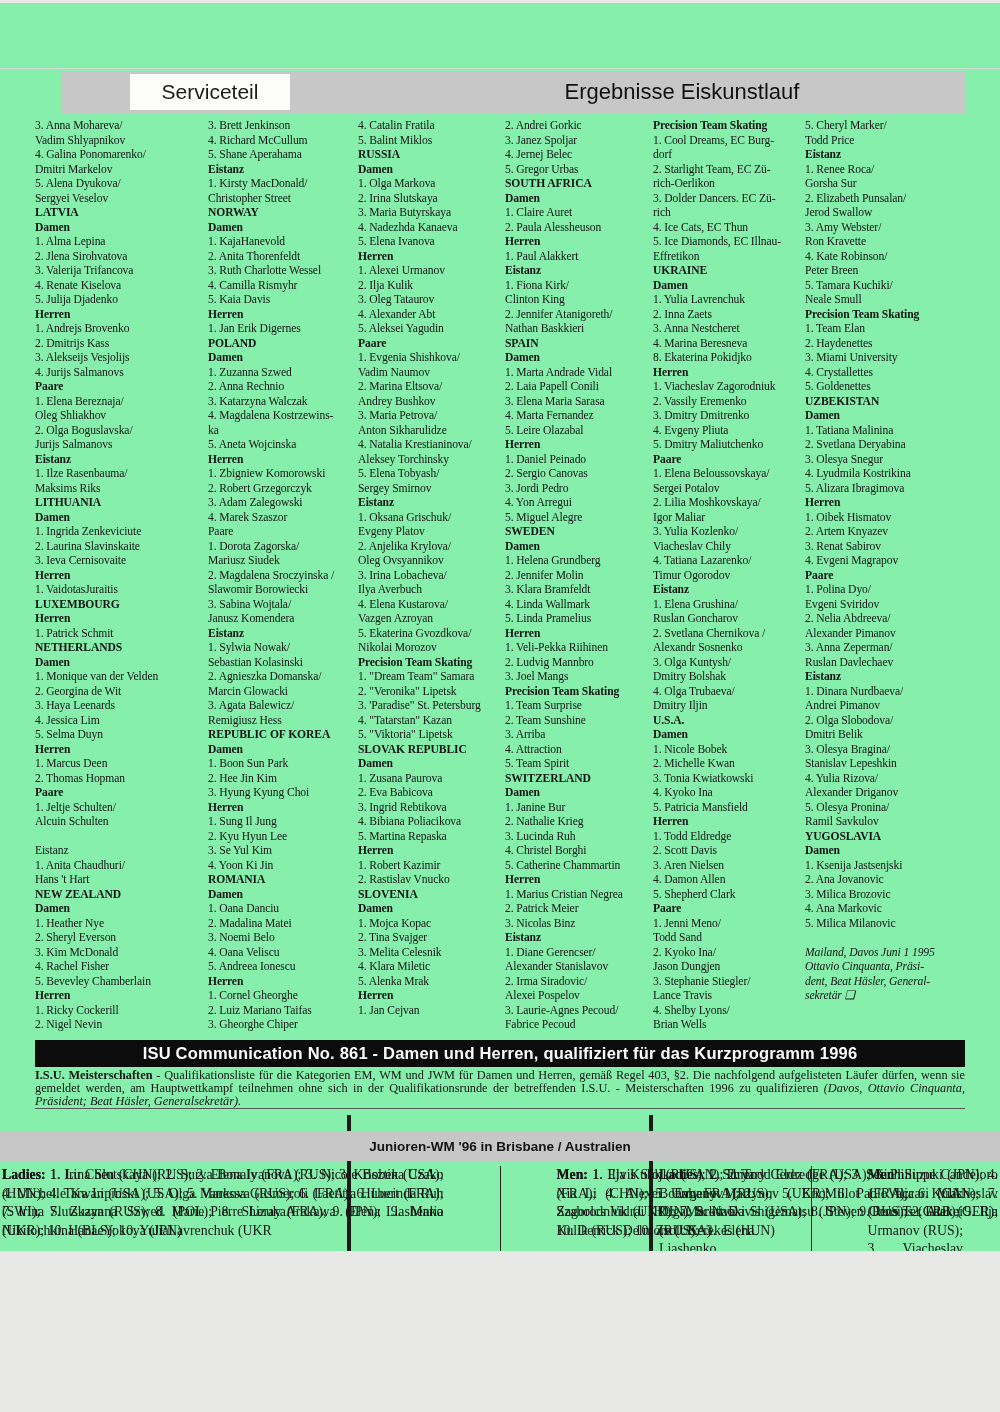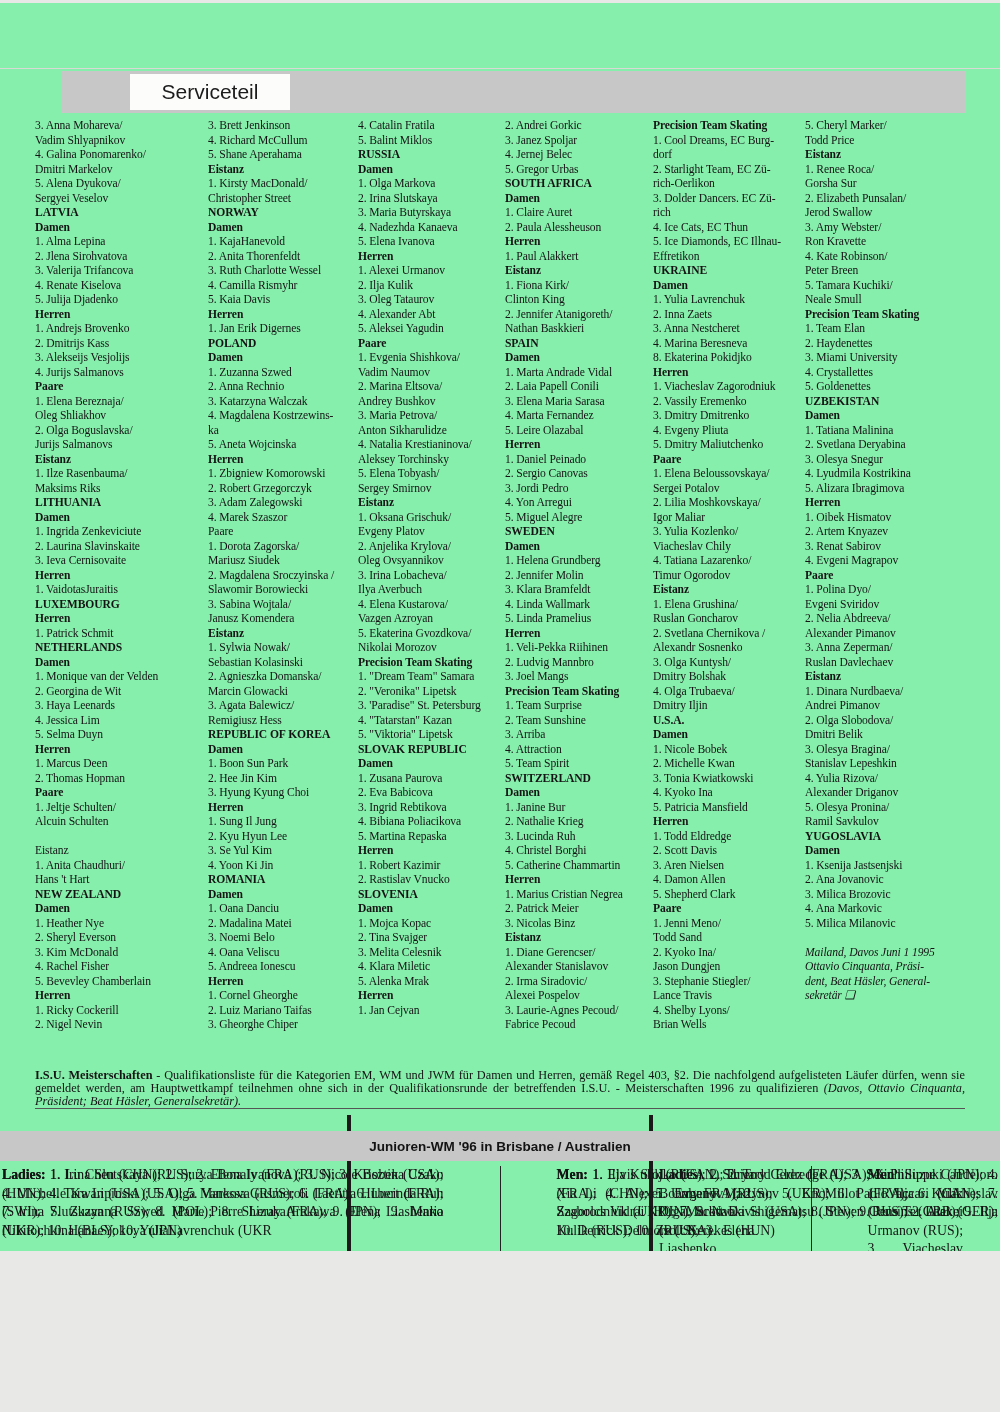--- a/index.html
+++ b/index.html
@@ -65,20 +65,21 @@
 </head>
 <body>
 
 <div id="page">
   <div class="topline"></div>
 
   <div id="masthead">
     <div id="masthead-left-box">
       <span>Serviceteil</span>
     </div>
+    <div id="masthead-right">Ergebnisse Eiskunstlauf</div>
   </div>
 
   <div id="results">
       <div class="rcol">
         <div class="ln e">3. Anna Mohareva/</div>
         <div class="ln e">Vadim Shlyapnikov</div>
         <div class="ln e">4. Galina Ponomarenko/</div>
         <div class="ln e">Dmitri Markelov</div>
         <div class="ln e">5. Alena Dyukova/</div>
         <div class="ln e">Sergyei Veselov</div>
@@ -457,20 +458,23 @@
         <div class="ln e">4. Ana Markovic</div>
         <div class="ln e">5. Milica Milanovic</div>
         <div class="ln g"></div>
         <div class="ln i">Mailand, Davos Juni 1 1995</div>
         <div class="ln i">Ottavio Cinquanta, Präsi-</div>
         <div class="ln i">dent, Beat Häsler, General-</div>
         <div class="ln i">sekretär   ❑</div>
       </div>
     </div>
 
+  <div id="banner">
+    <span>ISU Communication No. 861 - Damen und Herren, qualifiziert für das Kurzprogramm 1996</span>
+  </div>
 
   <div id="intro"><b>I.S.U. Meisterschaften</b><span> - Qualifikationsliste für die Kategorien EM, WM und JWM für Damen und Herren, gemäß Regel 403, §2. Die nachfolgend aufgelisteten Läufer dürfen, wenn sie gemeldet werden, am Hauptwettkampf teilnehmen ohne sich in der Qualifikationsrunde der betreffenden I.S.U. - Meisterschaften 1996 zu qualifizieren </span><span class="it">(Davos, Ottavio Cinquanta, Präsident; Beat Häsler, Generalsekretär).</span></div>
 
   <div class="rule"></div>
 
   <div id="boxes">
     <div class="vdiv d1"></div>
     <div class="vdiv d2"></div>
   <div class="qbox">
         <div class="qhead">Europameisterschaft '96 in Sofia / Bulgar.</div>

